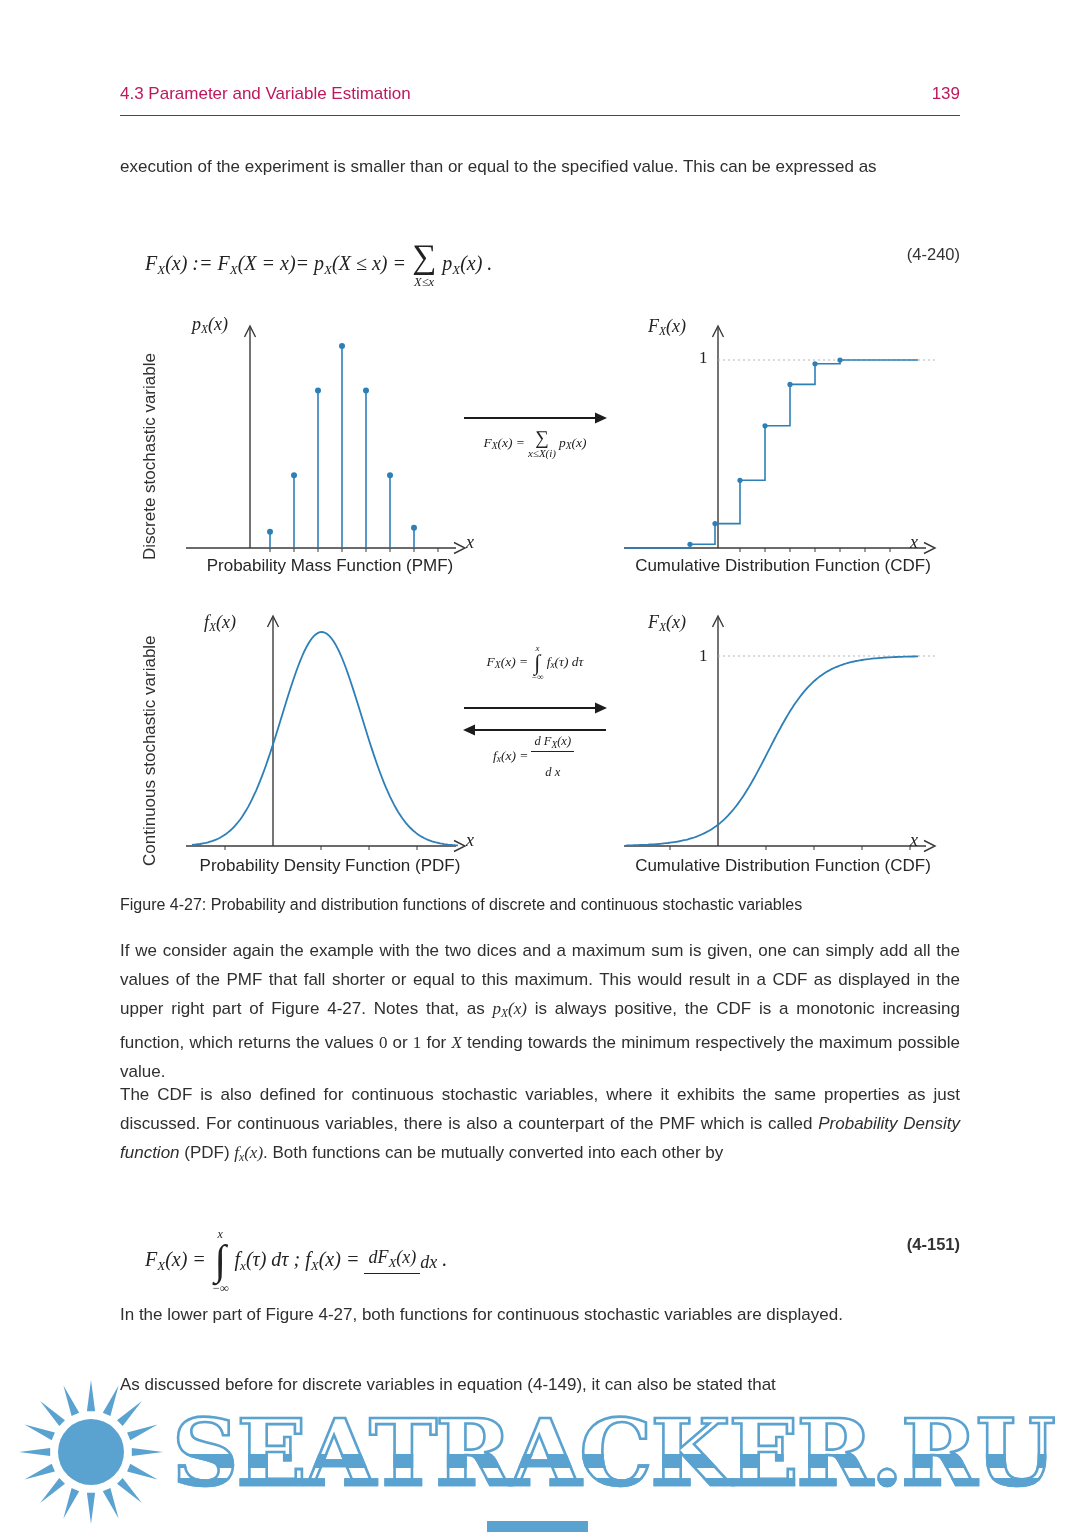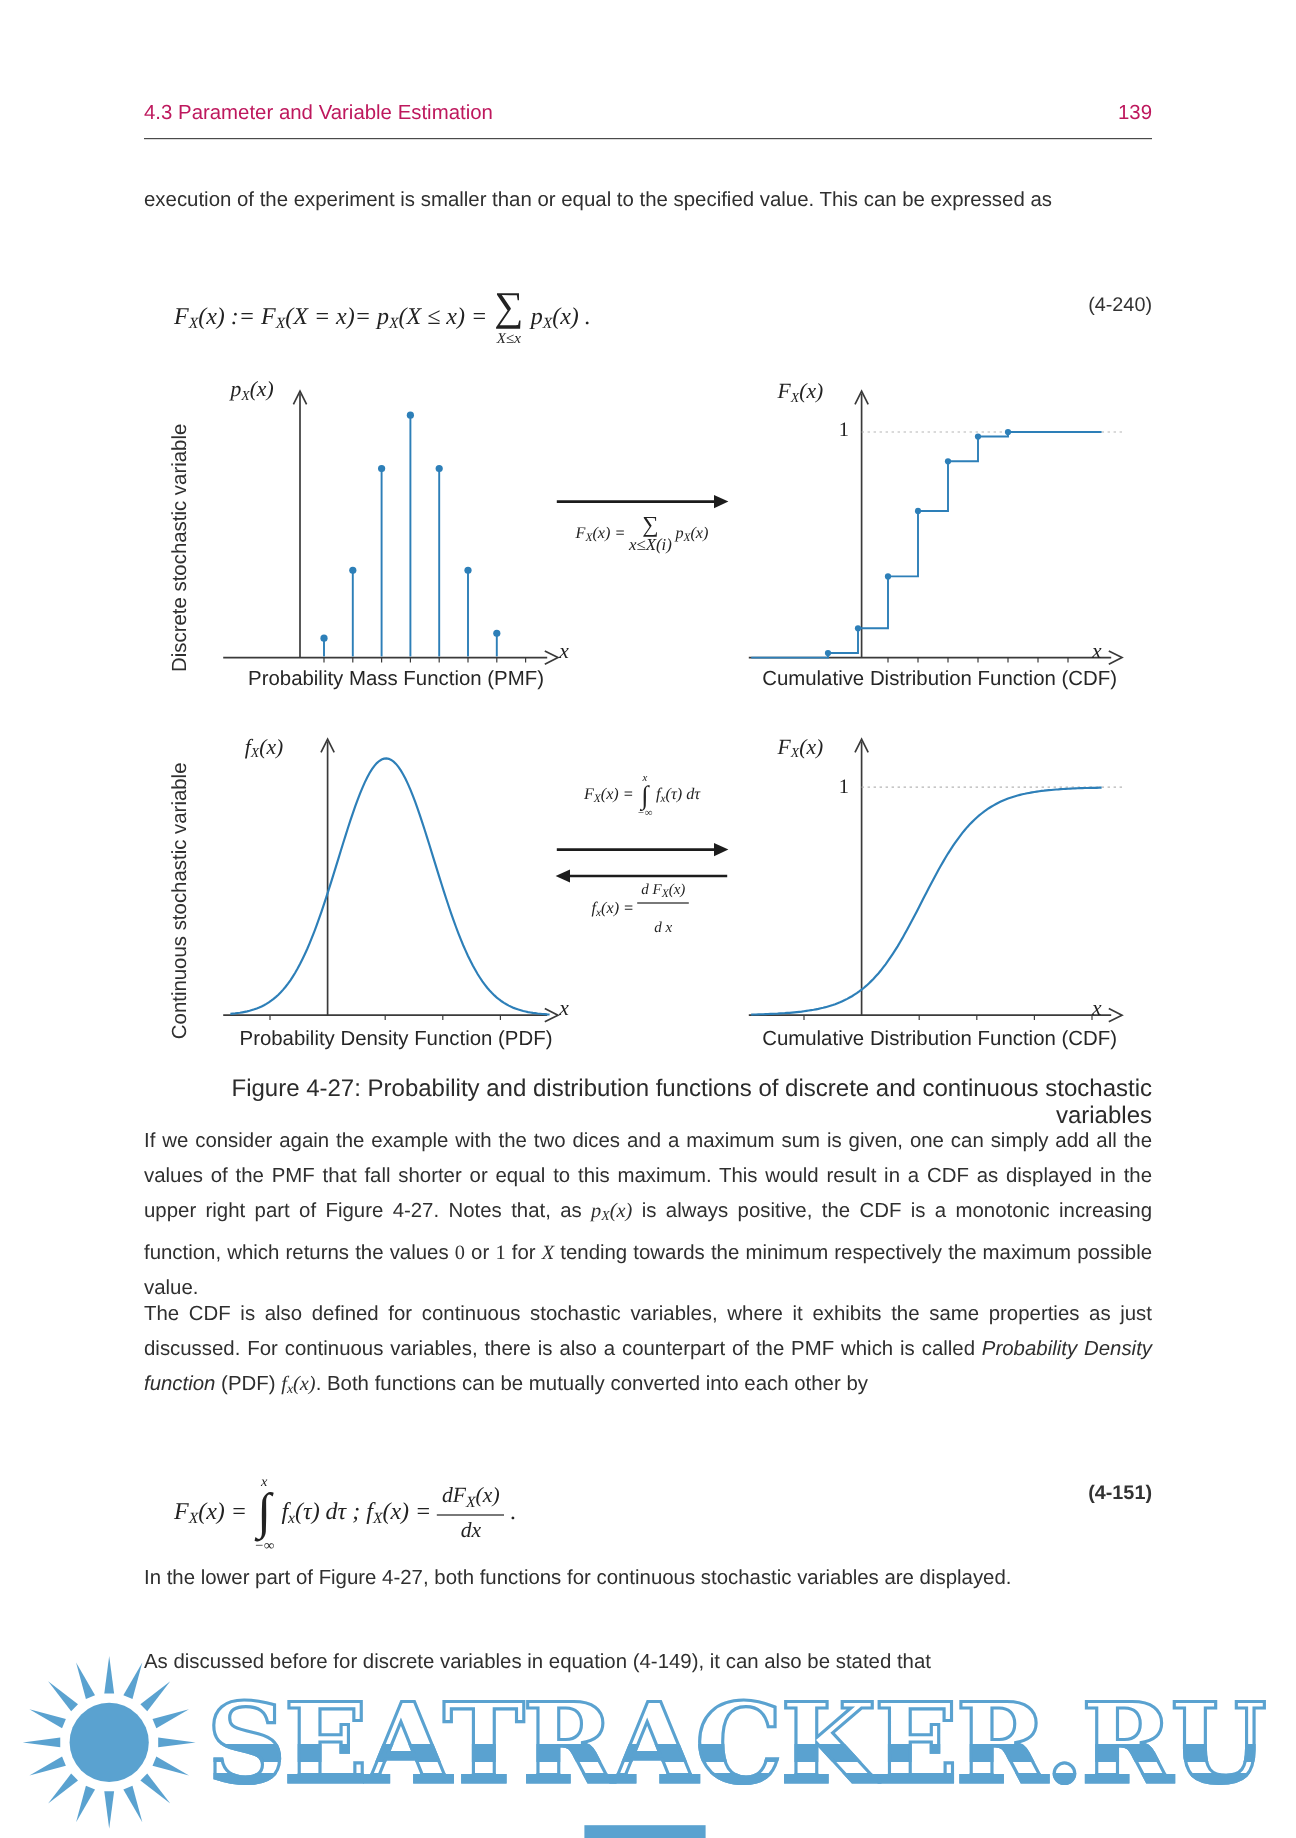--- a/index.html
+++ b/index.html
@@ -16,34 +16,34 @@
   .eq{position:absolute;font-family:"Liberation Serif",serif;font-style:italic;font-size:20px;color:#222;white-space:nowrap;}
   .ei{font-style:italic;}
   .es{font-size:13px;vertical-align:-4px;font-style:italic;}
   .sumblk{display:inline-flex;flex-direction:column;align-items:center;vertical-align:middle;margin:0 6px;}
   .sumsym{font-size:34px;font-style:normal;line-height:1;}
   .sumsub{font-size:12.5px;margin-top:1px;}
   .intblk{display:inline-flex;flex-direction:column;align-items:center;vertical-align:middle;margin:0 6px;line-height:1;}
   .intsup{font-size:12px;margin-bottom:1px;}
   .intsym{font-size:42px;line-height:0.95;font-style:normal;}
   .intsub{font-size:12px;margin-top:1px;}
-  .frac{display:inline-flex;flex-direction:column;align-items:center;vertical-align:middle;margin:0 5px;font-size:18px;line-height:1.15;}
+  .frac{display:inline-flex;flex-direction:row;align-items:center;vertical-align:middle;margin:0 5px;font-size:18px;line-height:1.15;}
   .fnum{border-bottom:1.4px solid #222;padding:0 4px 2px;}
   .fden{padding-top:2px;}
   .eqlabel{position:absolute;left:120px;width:840px;text-align:right;font-size:16.5px;color:#333;font-family:"Liberation Sans",sans-serif;}
   .rowlab{position:absolute;transform:rotate(-90deg);transform-origin:0 0;font-size:17px;color:#2f2f2f;white-space:nowrap;}
   .ylab,.xlab{position:absolute;font-family:"Liberation Serif",serif;font-style:italic;font-size:18px;color:#222;white-space:nowrap;}
   .onelab{position:absolute;font-family:"Liberation Serif",serif;font-size:17px;color:#222;}
   .plotcap{position:absolute;font-size:17px;color:#262626;text-align:center;}
-  .figcap{position:absolute;left:120px;width:840px;text-align:right;font-size:20px;color:#2b2b2b;}
+  .figcap{position:absolute;left:120px;width:840px;text-align:left;font-size:16px;color:#2b2b2b;}
   .mf{position:absolute;font-family:"Liberation Serif",serif;font-style:italic;font-size:13.5px;color:#222;white-space:nowrap;text-align:center;}
   .mfs{font-size:9.5px;vertical-align:-2.5px;}
   .sumsm{display:inline-flex;flex-direction:column;align-items:center;vertical-align:middle;margin:0 3px;}
   .sumsm-s{font-size:19px;font-style:normal;line-height:1;}
-  .sumsm-b{font-size:14px;}
+  .sumsm-b{font-size:11px;}
   .intsm{display:inline-flex;flex-direction:column;align-items:center;vertical-align:middle;margin:0 3px;line-height:1;}
   .intsm-t{font-size:9px;}
   .intsm-s{font-size:22px;line-height:0.9;font-style:normal;}
   .intsm-b{font-size:9px;}
   .fracsm{display:inline-flex;flex-direction:column;align-items:center;vertical-align:middle;margin:0 3px;font-size:12.5px;line-height:1.15;gap:12px;}
   .fracsm-n{border-bottom:1px solid #222;padding:0 3px 1px;}
   .fracsm-d{padding-top:1px;}
   .wm{position:absolute;left:172px;top:1396px;width:900px;white-space:nowrap;
       font-family:"DejaVu Serif",serif;font-weight:700;font-size:92px;letter-spacing:-2px;line-height:1.25;
       color:transparent;-webkit-text-stroke:2.6px #5aa2d0;

